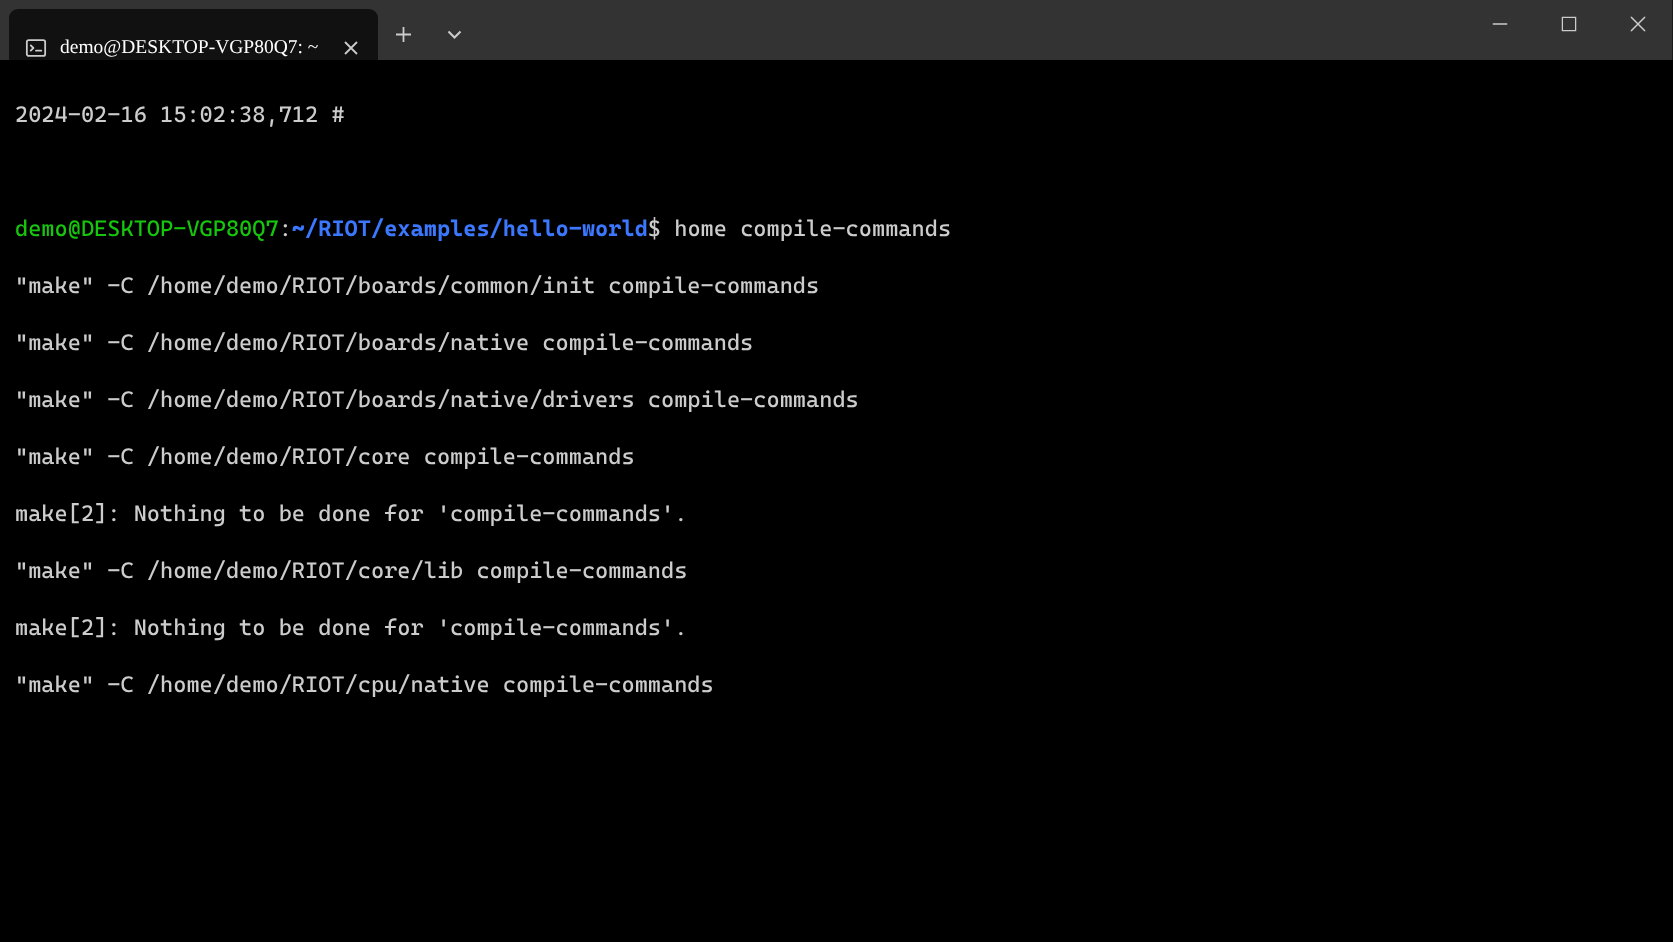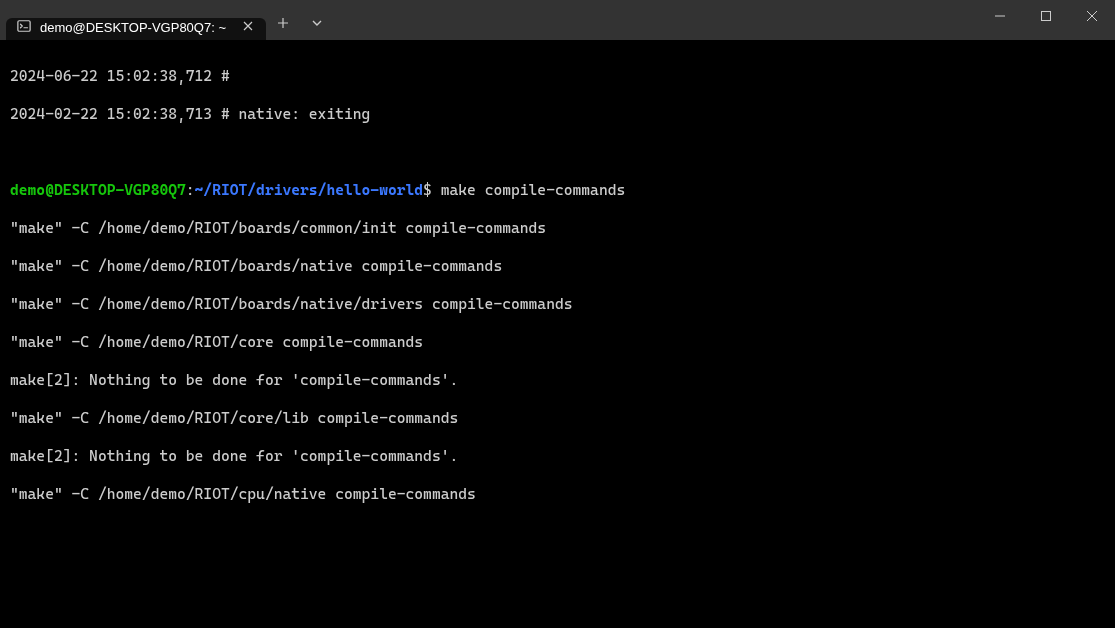--- a/index.html
+++ b/index.html
@@ -23,25 +23,25 @@
   .tabs {
     display:flex;
     height:100%;
     padding-left:6px;
     padding-top:6px;
     gap:0;
     align-items:flex-end;
   }
   .tab {
     display:flex;
-    align-items:flex-start;
-    height:22px;
+    align-items:flex-end;
+    height:34px;
     padding:0 10px 0 10px;
     color:#ccc;
-    font-family:Liberation Sans, sans-serif;
+    font-family:Liberation Serif, serif;
     font-size:13px;
     gap:8px;
     border-radius:6px 6px 0 0;
   }
   .tab.active {
     background:#111;
     color:#fff;
   }
   .tab .tab-icon {
     width:16px; height:16px;
@@ -75,21 +75,21 @@
   }
   .win-btn svg{width:10px;height:10px;}
   .term {
     padding:8px 10px 0 10px;
     white-space:pre;
     color:#cccccc;
     height:calc(100% - 40px);
     overflow:hidden;
     position:relative;
   }
-  .green{ color:#16c60c; font-weight:bold; }
+  .green{ color:#16c60c; font-weight:normal; }
   .blue { color:#3b78ff; font-weight:bold; }
   .plain{ color:#cccccc; }
   .line{display:block;}
 </style>
 </head>
 <body>
 
 <div class="titlebar">
   <div class="tabs">
     <div class="tab active">
@@ -131,24 +131,23 @@
     </div>
     <div class="win-btn">
       <svg viewBox="0 0 10 10" stroke="#ccc" stroke-width="1">
           <path d="M0 0l10 10M10 0L0 10"></path>
         </svg>
     </div>
   </div>
 </div>
 
 <div class="term">
-<span class="line">2024-06-22 15:02:38,712 #</span>
-<span class="line">2024-02-22 15:02:38,713 # native: exiting</span>
+<span class="line">2024-02-16 15:02:38,712 #</span>
 <span class="line"> </span>
-<span class="line"><span class="green">demo@DESKTOP-VGP80Q7</span><span class="plain">:</span><span class="blue">~/RIOT/drivers/hello-world</span><span class="plain">$</span><span class="plain"> make compile-commands</span></span>
+<span class="line"><span class="green">demo@DESKTOP-VGP80Q7</span><span class="plain">:</span><span class="blue">~/RIOT/examples/hello-world</span><span class="plain">$</span><span class="plain"> home compile-commands</span></span>
 <span class="line">"make" -C /home/demo/RIOT/boards/common/init compile-commands</span>
 <span class="line">"make" -C /home/demo/RIOT/boards/native compile-commands</span>
 <span class="line">"make" -C /home/demo/RIOT/boards/native/drivers compile-commands</span>
 <span class="line">"make" -C /home/demo/RIOT/core compile-commands</span>
 <span class="line">make[2]: Nothing to be done for 'compile-commands'.</span>
 <span class="line">"make" -C /home/demo/RIOT/core/lib compile-commands</span>
 <span class="line">make[2]: Nothing to be done for 'compile-commands'.</span>
 <span class="line">"make" -C /home/demo/RIOT/cpu/native compile-commands</span>
 
 

